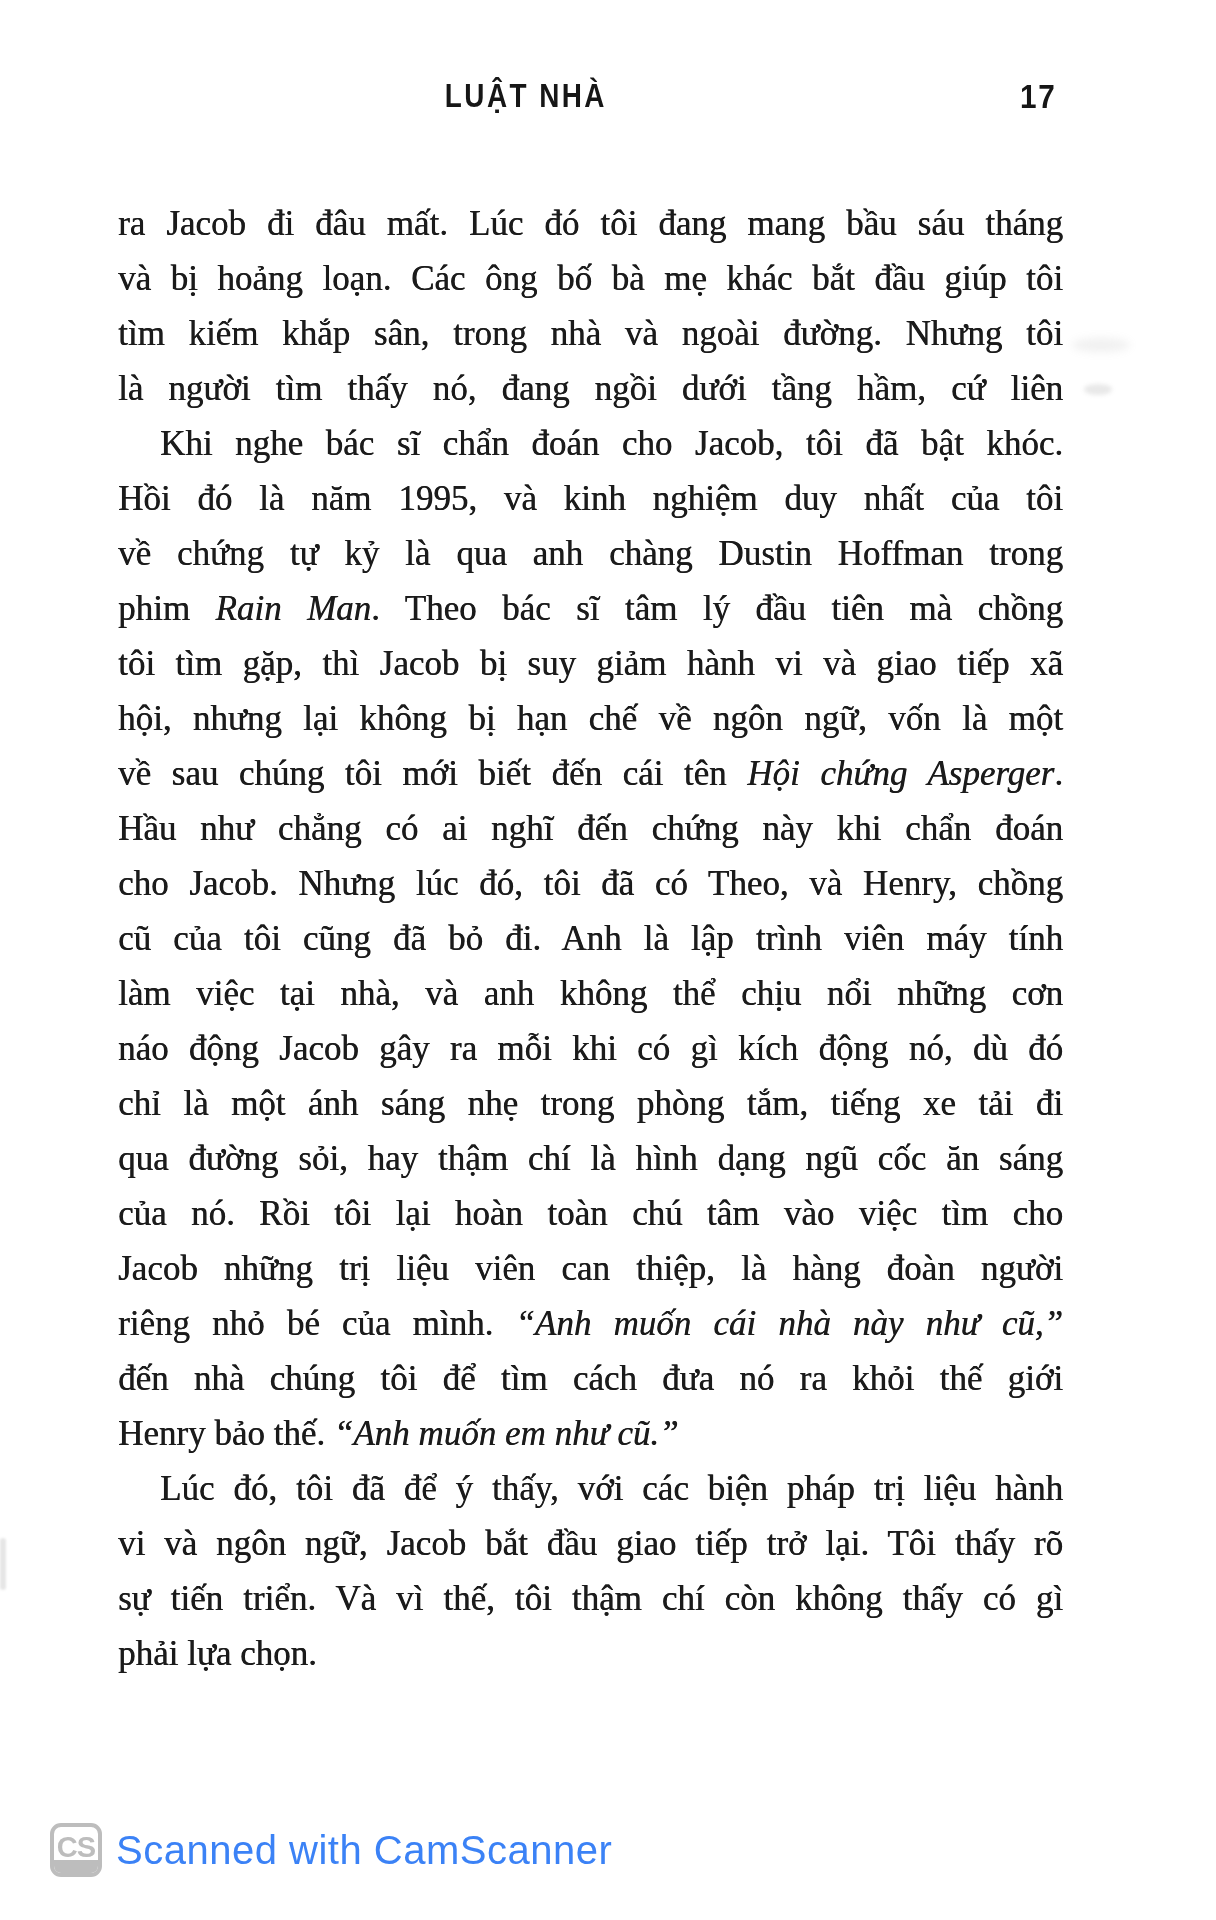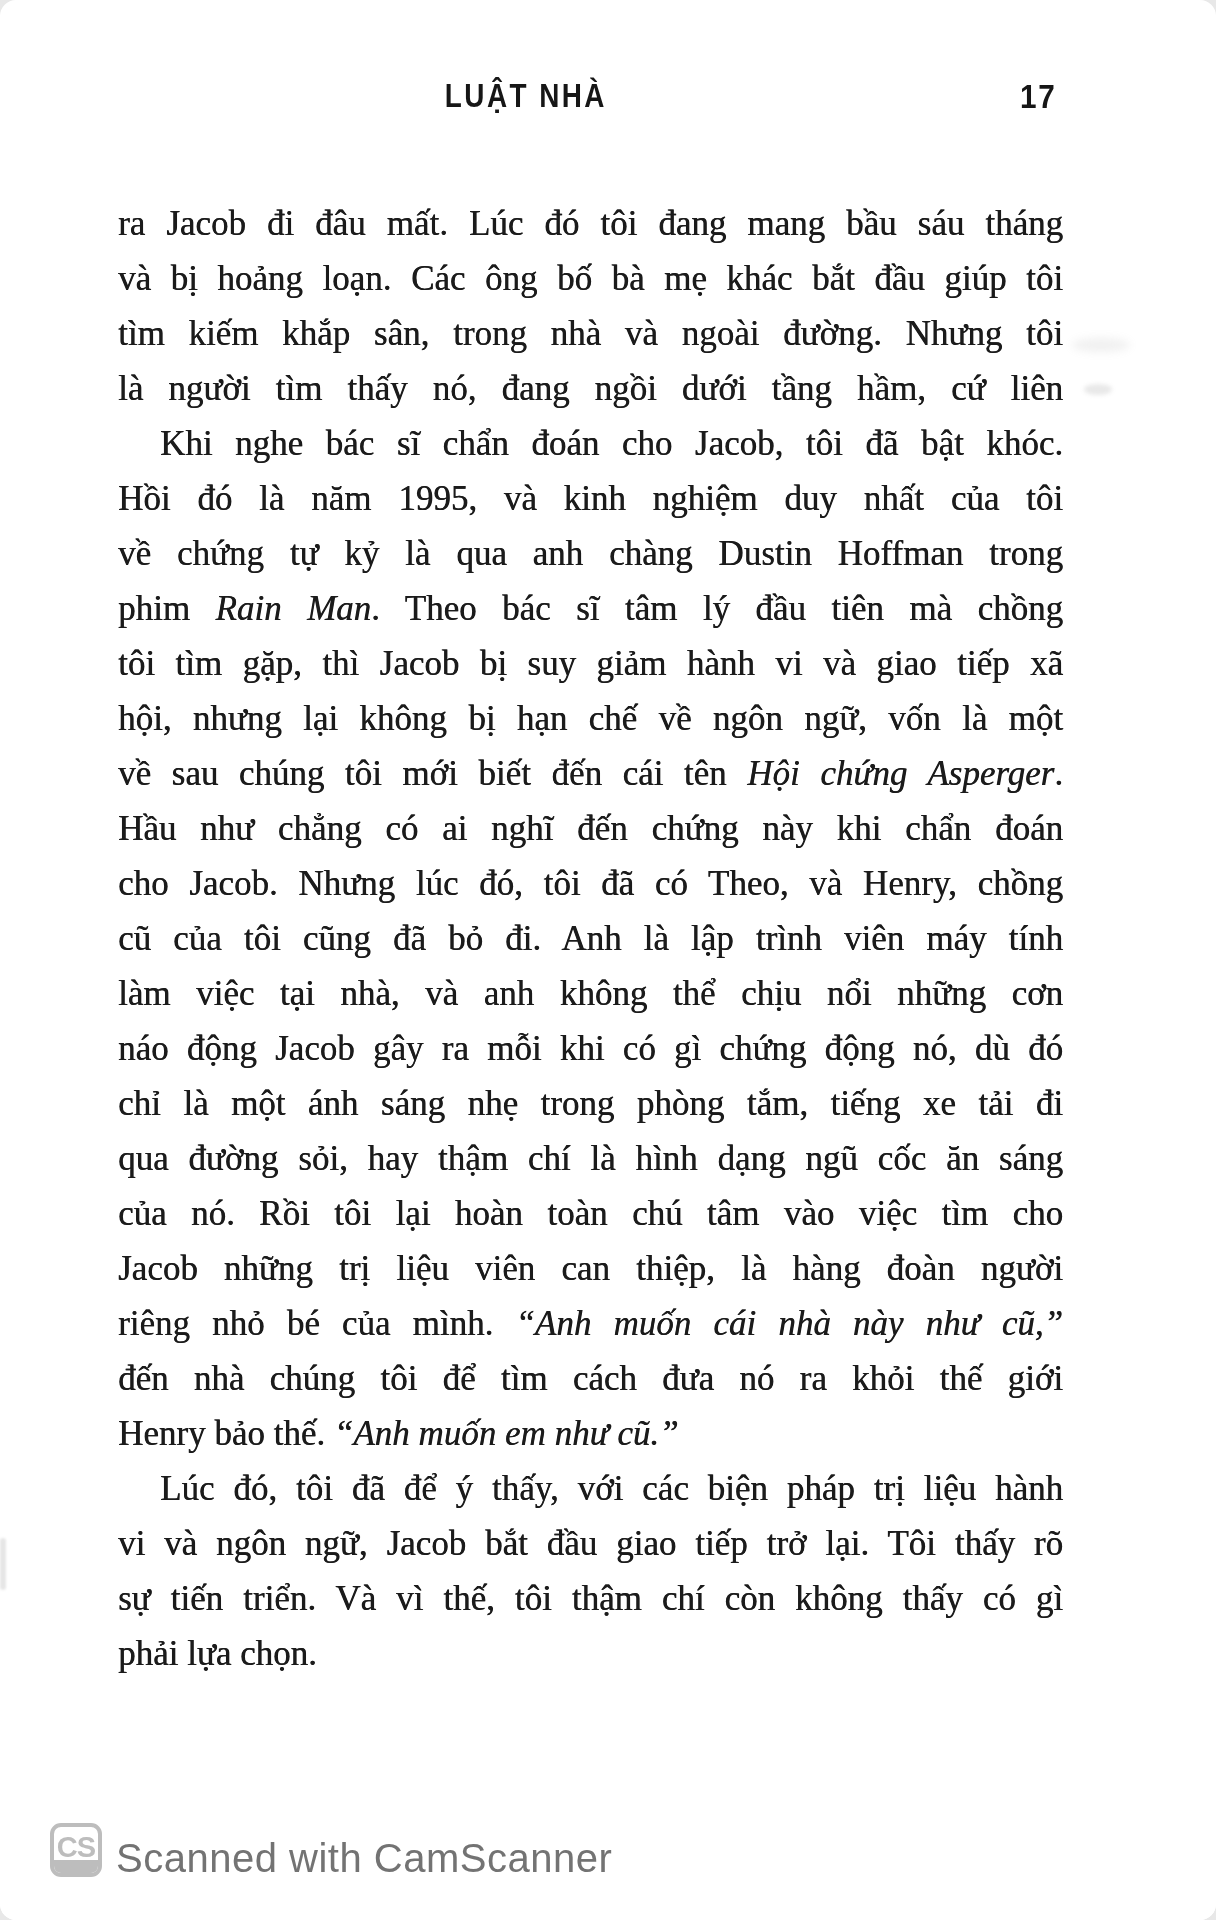--- a/index.html
+++ b/index.html
@@ -3,21 +3,20 @@
 <meta charset="utf-8">
 <style>
   html,body{margin:0;padding:0;background:#e8e8e8;}
   #page{
     position:relative;
     width:1216px;height:1920px;
     background:#ffffff;
     overflow:hidden;
     font-family:"Liberation Serif","DejaVu Serif",serif;
     color:#1b1b1b;
-    border-radius:16px;
   }
   
   #header-title-wrap{
     position:absolute;left:0;top:76px;width:1052px;
     text-align:center;
   }
   #header-title{
     display:inline-block;
     font-family:"Liberation Sans","DejaVu Sans",sans-serif;
     font-weight:700;
@@ -86,23 +85,22 @@
   #cs-logo-bar{
     position:absolute;left:0;bottom:0;width:100%;height:13px;
     background:#bdbdbd;
   }
   #footer-caption{
     position:absolute;left:116px;top:15px;height:54px;
     display:flex;align-items:center;
     font-family:"Liberation Sans","DejaVu Sans",sans-serif;
     font-size:40px;
     letter-spacing:0.5px;
-    color:#737373;
+    color:#3b82f6;
     white-space:nowrap;
-    margin-top:8px;
   }
   
   .artifact{position:absolute;background:#9a9a9a;pointer-events:none;}
   #artifact-1{left:1072px;top:338px;width:58px;height:14px;opacity:.14;filter:blur(4px);border-radius:50%;}
   #artifact-2{left:1084px;top:384px;width:28px;height:11px;opacity:.22;filter:blur(2px);border-radius:50%;}
   #artifact-3{left:0;top:1538px;width:6px;height:52px;opacity:.45;filter:blur(1px);background:#c9c9c9;border-radius:3px;}
 </style>
 </head>
 <body>
 
@@ -122,21 +120,21 @@
       <div class="line"><span>Hồi đó là năm 1995, và kinh nghiệm duy nhất của tôi</span></div>
       <div class="line"><span>về chứng tự kỷ là qua anh chàng Dustin Hoffman trong</span></div>
       <div class="line"><span>phim </span><span class="it">Rain Man</span><span>. Theo bác sĩ tâm lý đầu tiên mà chồng</span></div>
       <div class="line"><span>tôi tìm gặp, thì Jacob bị suy giảm hành vi và giao tiếp xã</span></div>
       <div class="line"><span>hội, nhưng lại không bị hạn chế về ngôn ngữ, vốn là một</span></div>
       <div class="line"><span>về sau chúng tôi mới biết đến cái tên </span><span class="it">Hội chứng Asperger</span><span>.</span></div>
       <div class="line"><span>Hầu như chẳng có ai nghĩ đến chứng này khi chẩn đoán</span></div>
       <div class="line"><span>cho Jacob. Nhưng lúc đó, tôi đã có Theo, và Henry, chồng</span></div>
       <div class="line"><span>cũ của tôi cũng đã bỏ đi. Anh là lập trình viên máy tính</span></div>
       <div class="line"><span>làm việc tại nhà, và anh không thể chịu nổi những cơn</span></div>
-      <div class="line"><span>náo động Jacob gây ra mỗi khi có gì chứng động nó, dù đó</span></div>
+      <div class="line"><span>náo động Jacob gây ra mỗi khi có gì kích động nó, dù đó</span></div>
       <div class="line"><span>chỉ là một ánh sáng nhẹ trong phòng tắm, tiếng xe tải đi</span></div>
       <div class="line"><span>qua đường sỏi, hay thậm chí là hình dạng ngũ cốc ăn sáng</span></div>
       <div class="line"><span>của nó. Rồi tôi lại hoàn toàn chú tâm vào việc tìm cho</span></div>
       <div class="line"><span>Jacob những trị liệu viên can thiệp, là hàng đoàn người</span></div>
       <div class="line"><span>riêng nhỏ bé của mình. </span><span class="it">“Anh muốn cái nhà này như cũ,”</span></div>
       <div class="line"><span>đến nhà chúng tôi để tìm cách đưa nó ra khỏi thế giới</span></div>
       <div class="line last"><span>Henry bảo thế. </span><span class="it">“Anh muốn em như cũ.”</span></div>
       <div class="line indent"><span>Lúc đó, tôi đã để ý thấy, với các biện pháp trị liệu hành</span></div>
       <div class="line"><span>vi và ngôn ngữ, Jacob bắt đầu giao tiếp trở lại. Tôi thấy rõ</span></div>
       <div class="line"><span>sự tiến triển. Và vì thế, tôi thậm chí còn không thấy có gì</span></div>

